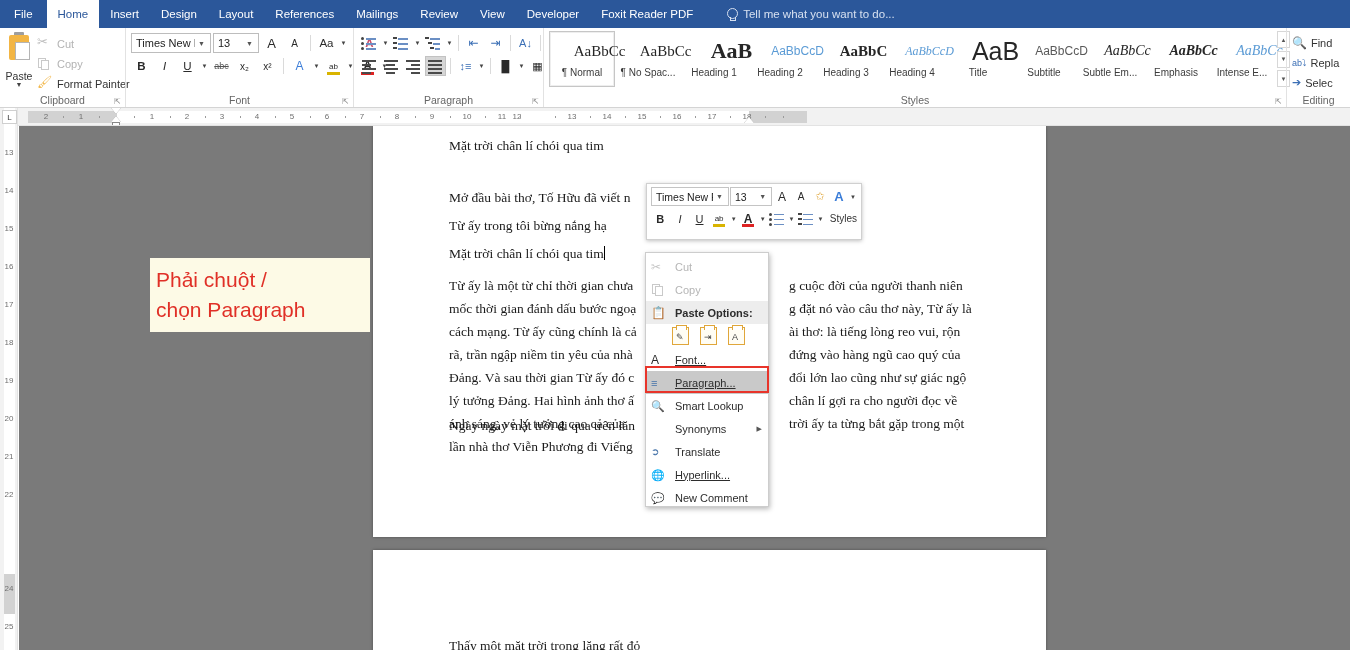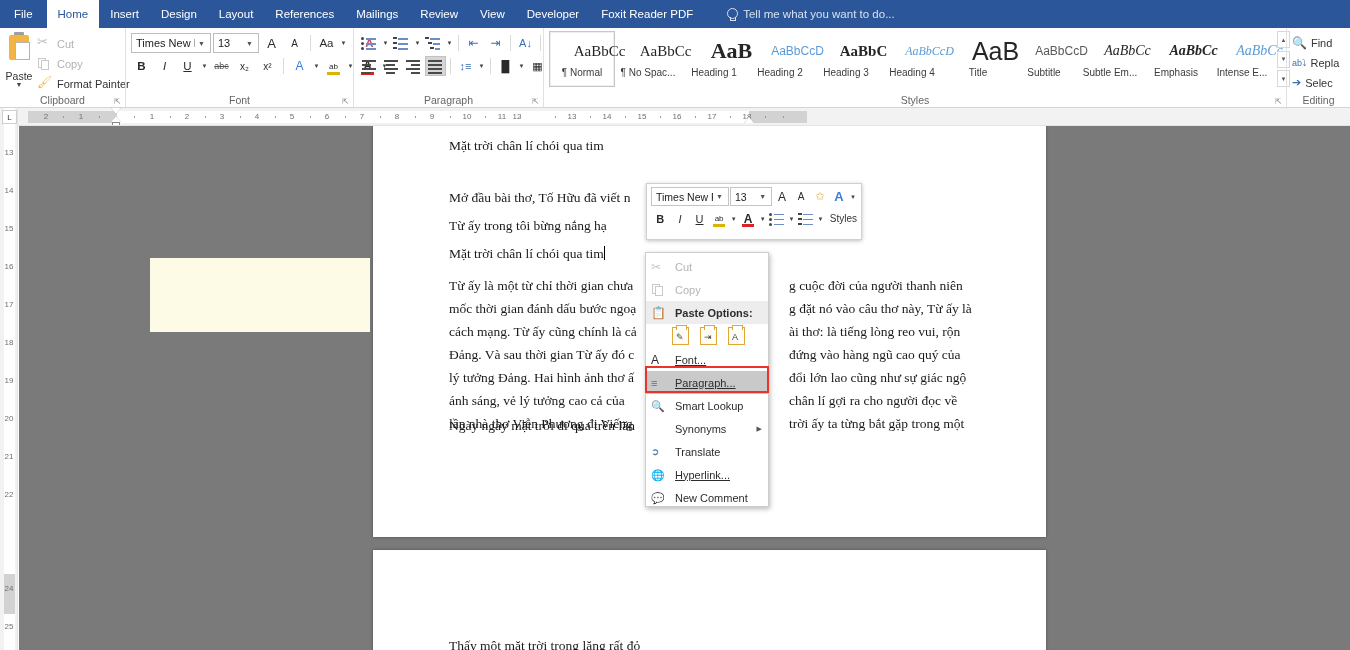--- a/index.html
+++ b/index.html
@@ -689,20 +689,21 @@
         </div>
         <div class="para" style="left:76px; top:8px;">Mặt trời chân lí chói qua tim</div>
         <div class="para" style="left:76px; top:60px;">Mở đầu bài thơ, Tố Hữu đã viết n</div>
         <div class="para" style="left:76px; top:88px;">Từ ấy trong tôi bừng nắng hạ</div>
         <div class="para" style="left:76px; top:116px;"><span>Mặt trời chân lí chói qua tim</span><span class="cursor-bar"></span></div>
 
         <div class="para" style="left:76px; top:148px; width:225px;">
           <div>Từ ấy là một từ chỉ thời gian chưa</div>
           <div>mốc thời gian đánh dấu bước ngoạ</div>
           <div>cách mạng. Từ ấy cũng chính là cả</div>
+          <div>rã, trần ngập niềm tin yêu của nhà</div>
           <div>Đảng. Và sau thời gian Từ ấy đó c</div>
           <div>lý tưởng Đảng. Hai hình ảnh thơ ấ</div>
           <div>ánh sáng, vẻ lý tưởng cao cả của</div>
           <div>lần nhà thơ Viễn Phương đi Viếng</div>
         </div>
 
         <div class="para" style="left:416px; top:148px; width:215px;">
           <div>g cuộc đời của người thanh niên</div>
           <div>g đặt nó vào câu thơ này, Từ ấy là</div>
           <div>ài thơ: là tiếng lòng reo vui, rộn</div>
@@ -717,20 +718,22 @@
     </div>
 
     <div class="page page2">
       <div class="doc-text">
         <div class="para" style="left:76px; top:84px;">Thấy một mặt trời trong lăng rất đỏ</div>
       </div>
     </div>
   </div>
 
   <div class="callout">
+    <div class="ln">Phải chuột /</div>
+    <div class="ln">chọn Paragraph</div>
   </div>
 
   <div class="minibar">
     <div class="mb-row">
       <div class="mb-combo mb-name">
         <span style="flex:1;overflow:hidden;white-space:nowrap">Times New F</span>
         <span class="cv">▼</span>
       </div>
       <div class="mb-combo mb-size">
         <span style="flex:1">13</span>

